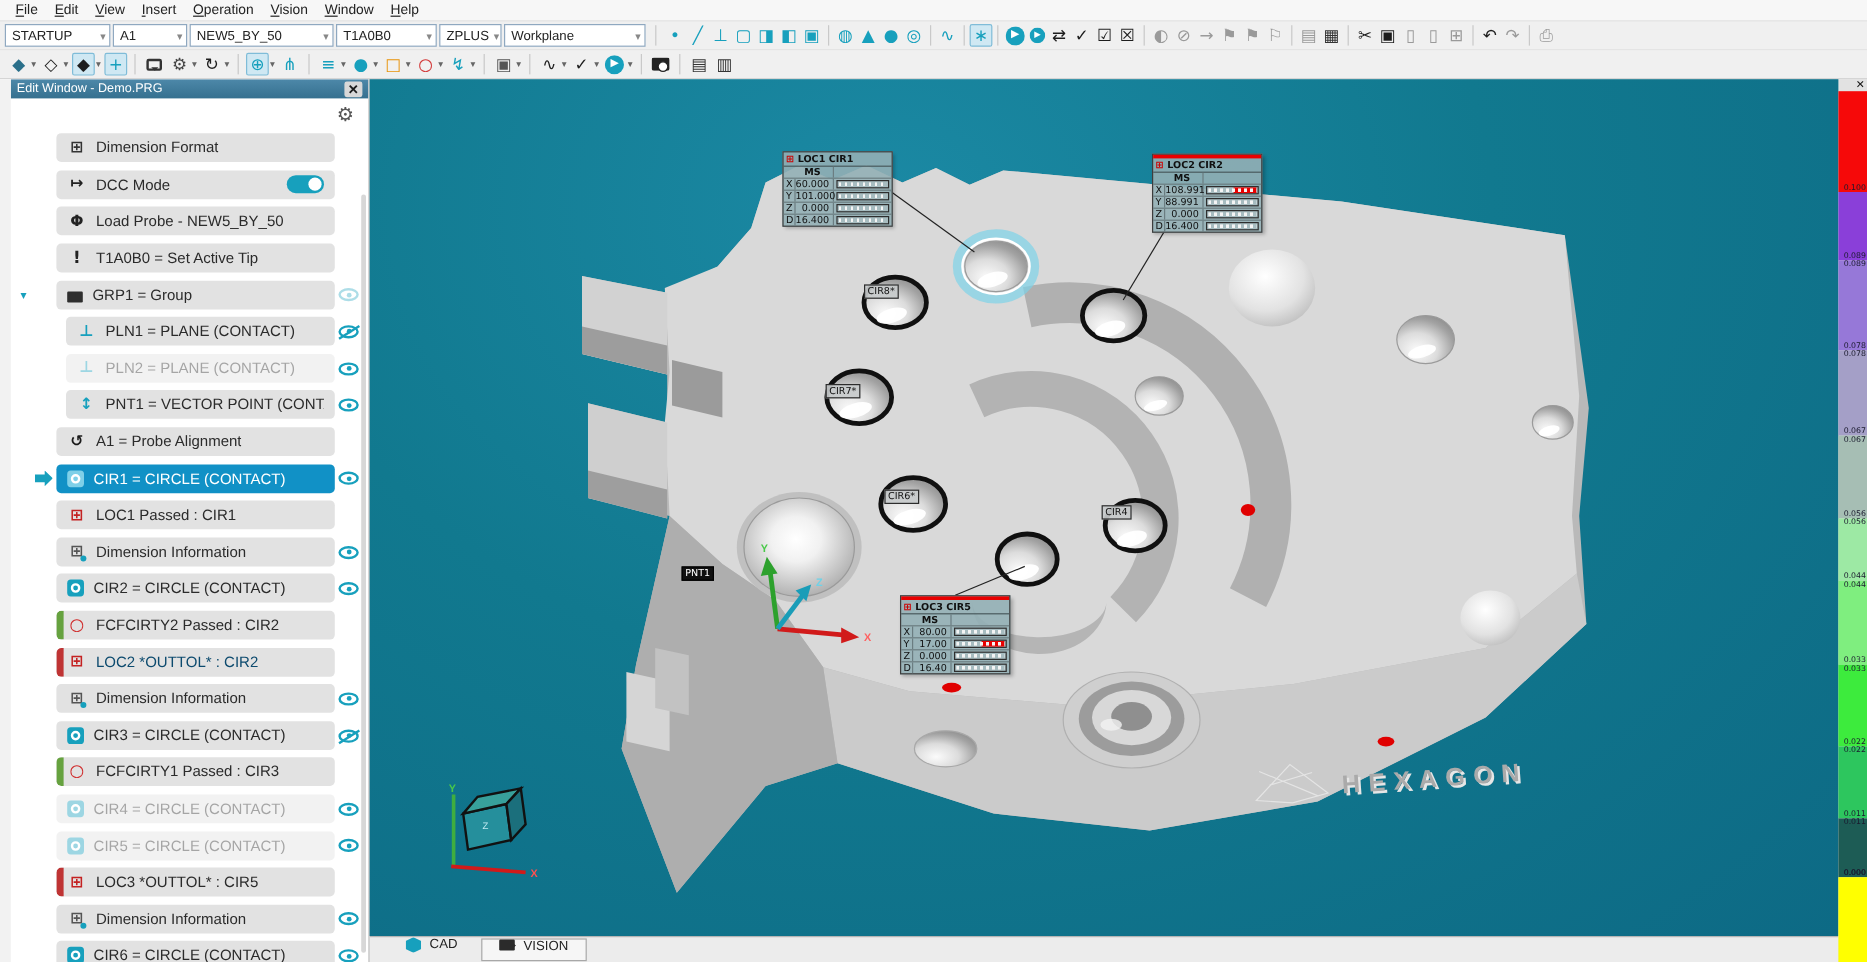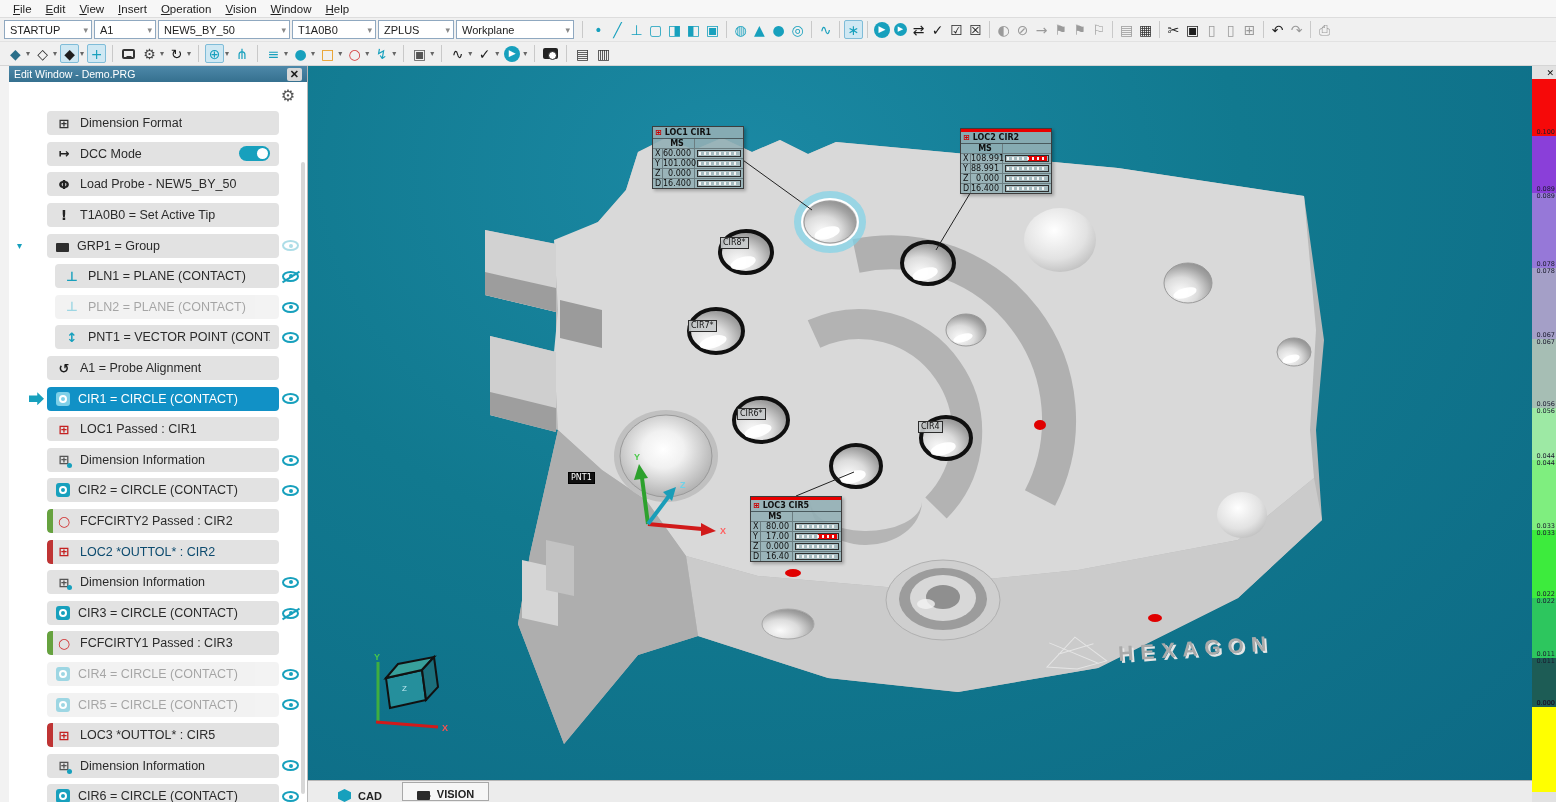--- a/index.html
+++ b/index.html
@@ -6,21 +6,21 @@
   html,body{width:1556px;height:802px;overflow:hidden;font-family:"Liberation Sans",sans-serif;background:#f0f0f0}
   .app{width:1556px;height:802px;display:flex;flex-direction:column}
   
   .menubar{height:18px;background:#f7f7f7;border-bottom:1px solid #ddd;display:flex;align-items:center;padding-left:6px;font-size:11.5px;color:#222}
   .menu-item{padding:1px 7px;cursor:default}
   
   .tb1{height:24px;background:#f0f0f0;border-bottom:1px solid #e2e2e2;display:flex;align-items:center;padding-left:4px;gap:2px}
   .tb2{height:24px;background:#f0f0f0;border-bottom:1px solid #d5d5d5;display:flex;align-items:center;padding-left:6px;gap:2px}
   .combo{height:19px;background:#fff;border:1px solid #8fa8c0;display:flex;align-items:center;justify-content:space-between;padding:0 3px 0 5px;font-size:11px;color:#222;margin-right:2px}
   .combo .chev{color:#888;font-size:9px;margin-left:4px}
-  .c-w1{width:88px}.c-w2{width:62px}.c-w3{width:132px}.c-w4{width:84px}.c-w5{width:76px}.c-w6{width:118px}
+  .c-w1{width:88px}.c-w2{width:62px}.c-w3{width:120px}.c-w4{width:84px}.c-w5{width:52px}.c-w6{width:118px}
   .tbico{width:19px;height:19px;display:inline-flex;align-items:center;justify-content:center;font-family:"DejaVu Sans",sans-serif;font-size:14px;line-height:1;border:1px solid transparent;border-radius:2px}
   .tbico.sel{background:#cfe8f3;border-color:#7fbcd8}
   .tbico.circled{border-radius:50%;width:16px;height:16px;font-size:9px;margin:0 2px}
   .tbico.small{width:13px;height:13px;font-size:7px}
   .ddv{font-size:8px;color:#666;margin:0 1px 0 -1px}
   .vsep{width:1px;height:17px;background:#c9c9c9;margin:0 4px}
   .bubble{width:13px;height:10px;border:2px solid #333;border-radius:2px;position:relative;margin:0 3px}
   .bubble::after{content:'';position:absolute;left:2px;bottom:-5px;border:3px solid transparent;border-top-color:#333}
   .camera{width:15px;height:11px;background:#222;border-radius:2px;position:relative;margin:0 2px}
   .camera::after{content:'';position:absolute;left:4px;top:2px;width:7px;height:7px;border-radius:50%;background:#fff;border:1px solid #222}
@@ -86,21 +86,21 @@
   .callout .ms{text-align:center;font-weight:bold}
   .barc{padding:1px 2px}
   .bar{display:block;height:7px;background:#a7bcc0;border:1px solid #2e2e2e;position:relative;overflow:hidden}
   .bar.out::after{content:'';position:absolute;top:0;bottom:0;left:52%;right:1px;background:#e80000}
   .bar::before{content:'';position:absolute;inset:1px;background:repeating-linear-gradient(90deg,#f4f4f4 0 2px,rgba(0,0,0,0) 2px 5px);z-index:2}
   
   .ftag{position:absolute;font-family:"DejaVu Sans",sans-serif;font-size:8px;color:#111;background:rgba(199,202,203,.92);border:1px solid #2c2c2c;padding:0 2px;line-height:10px}
   .ftag.dark{background:#101010;color:#fff;border-color:#000}
   
   .tabbar{height:22px;background:#ececec;border-top:1px solid #b5b5b5;display:flex;align-items:center;padding-left:16px;gap:6px}
-  .tab{display:flex;align-items:flex-end;gap:7px;font-size:11px;font-weight:bold;color:#222;padding:0 14px;height:21px}
+  .tab{display:flex;align-items:flex-start;gap:7px;font-size:11px;font-weight:normal;color:#222;padding:0 14px;height:21px}
   .tab.boxed{border:1px solid #a8a8a8;background:#f6f6f6;height:19px}
   .ic-cadcube{width:13px;height:13px;background:#17a0bd;clip-path:polygon(50% 0,100% 25%,100% 75%,50% 100%,0 75%,0 25%)}
   .ic-vision{width:13px;height:9px;background:#2b2b2b;border-radius:1px;position:relative}
   .ic-vision::after{content:'';position:absolute;right:-4px;top:1.5px;border:3px solid transparent;border-left:4px solid #2b2b2b}
   
   .scale{width:24px;background:#e2e2e2;display:flex;flex-direction:column;font-family:"DejaVu Sans",sans-serif}
   .sc-head{height:13px;display:flex;align-items:center;justify-content:flex-end;padding-right:2px;font-size:9px;font-weight:bold;color:#111}
   .seg{position:relative}
   .seg .lb{position:absolute;bottom:0;right:1px;font-size:6.5px;color:#1a1a2e;line-height:7px}
   .seg .lt{position:absolute;top:0;right:1px;font-size:6.5px;color:#1a1a2e;line-height:7px}
@@ -691,21 +691,21 @@
             <span>VISION</span>
           </div>
         </div>
     </div>
 
     <div class="scale">
       <div class="sc-head">
         <span>✕</span>
       </div>
       <div id="scaleSegs" style="flex:1;display:flex;flex-direction:column">
-          <div class="seg" style="height: 57px; background: rgb(246, 9, 9);">
+          <div class="seg" style="height: 84px; background: rgb(246, 9, 9);">
             <span class="lb">0.100</span>
           </div>
           <div class="seg" style="height: 57px; background: rgb(138, 63, 217);">
             <span class="lb">0.089</span>
           </div>
           <div class="seg" style="height: 75px; background: rgb(150, 120, 216);">
             <span class="lb">0.078</span>
             <span class="lt">0.089</span>
           </div>
           <div class="seg" style="height: 71px; background: rgb(164, 159, 199);">

